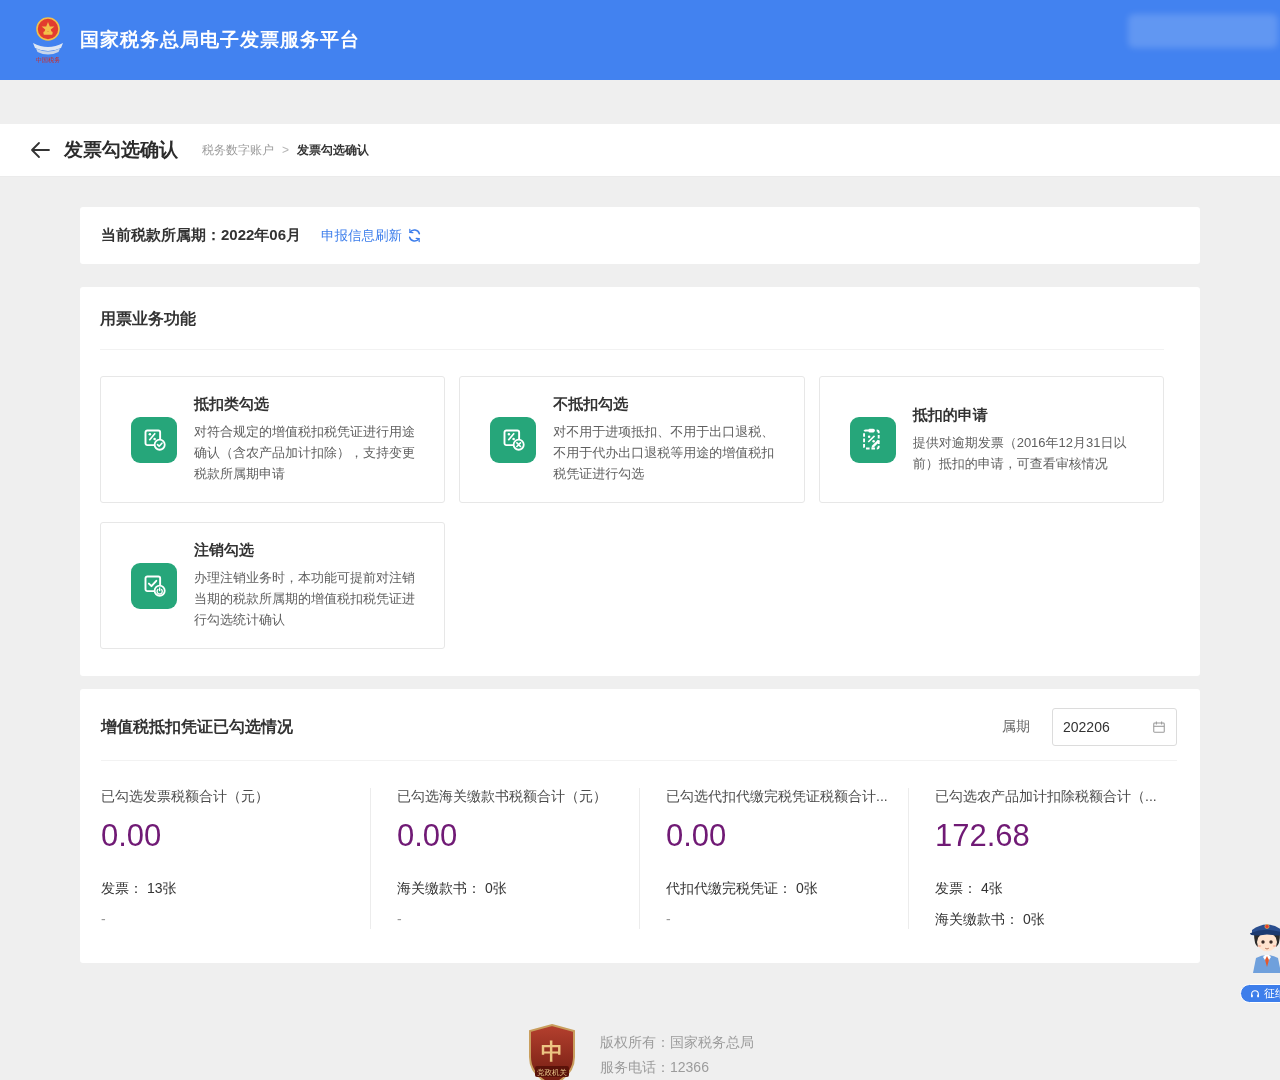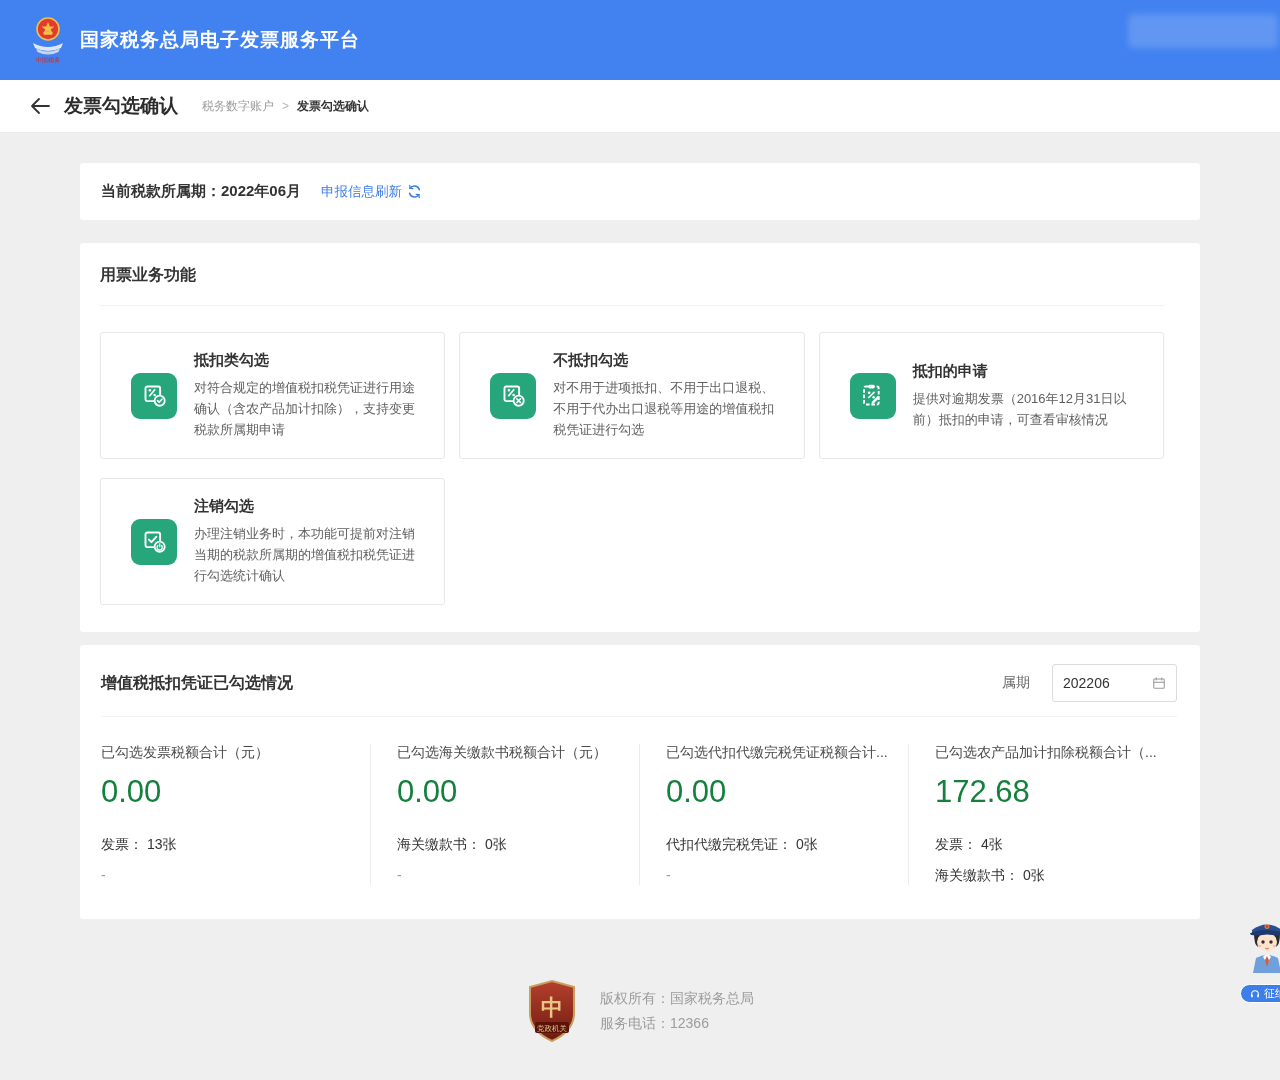--- a/index.html
+++ b/index.html
@@ -8,21 +8,21 @@
     font-family:"Liberation Sans","DejaVu Sans",sans-serif;
     background:#EFEFEF; color:#333; overflow:hidden; position:relative;
   }
   
   .topbar { position:relative; height:80px; background:#4282F0; display:flex; align-items:center; padding:0 28px; }
   .logo { width:40px; height:48px; margin-right:12px; flex:none; }
   .app-title { color:#fff; font-size:19px; font-weight:700; letter-spacing:1px; }
   .user-blur { position:absolute; right:2px; top:14px; width:150px; height:34px;
     background:rgba(255,255,255,0.17); border-radius:6px; filter:blur(3px); cursor:pointer; }
   
-  .pagebar { height:53px; background:#fff; display:flex; align-items:center; padding:0 30px; border-bottom:1px solid #ebebeb; }
+  .pagebar { height:53px; background:#fff; display:flex; align-items:center; padding:0 30px; border-bottom:1px solid #ebebeb;margin-top:44px; }
   .back-btn { width:20px; height:18px; margin-right:14px; cursor:pointer; display:flex; align-items:center; }
   .page-title { font-size:19px; font-weight:700; color:#2b2b2b; margin-right:24px; }
   .crumbs { display:flex; align-items:center; gap:8px; font-size:12px; color:#9b9b9b; }
   .crumbs .current { color:#333; font-weight:600; }
   .crumbs .sep { color:#b5b5b5; }
   
   .content { padding:30px 80px 0; }
   .card { background:#fff; border-radius:3px; }
   
   .period-card { height:57px; display:flex; align-items:center; padding:0 21px; }
@@ -45,21 +45,21 @@
   .summary-head { display:flex; align-items:center; justify-content:space-between; }
   .period-picker { display:flex; align-items:center; gap:22px; font-size:14px; color:#666;margin-left:15px; }
   .date-input { width:125px; height:38px; border:1px solid #dcdcdc; border-radius:3px; background:#fff;
     display:flex; align-items:center; justify-content:space-between; padding:0 10px; font-size:14px; color:#333; cursor:pointer; }
   .summary-card .divider { margin-top:14px; }
   .stats { display:grid; grid-template-columns:repeat(4,1fr); padding-top:27px; }
   .stat-col { padding:0 12px 0 26px; }
   .stat-col:first-child { border-left:none; padding-left:0; }
   .stat-col + .stat-col { border-left:1px solid #ececec; }
   .stat-label { font-size:14px; color:#4a4a4a; }
-  .stat-value { font-size:31px; color:#15803d; margin-top:12px; }
+  .stat-value { font-size:31px; color:#701a75; margin-top:12px; }
   .stat-line1 { margin-top:26px; font-size:14px; color:#333; }
   .stat-line2 { margin-top:13px; font-size:14px; color:#333; }
   .stat-col:nth-child(-n+3) .stat-line2 { color:#9a9a9a; }
   
   .footer { margin-top:60px; display:flex; align-items:center; justify-content:center; gap:22px; padding-bottom:56px; }
   .footer-texts { font-size:14px; color:#9c9c9c; line-height:25px; }
   
   .assistant { position:absolute; left:1240px; top:913px; width:120px; }
   .mascot { display:block; margin-left:4px; cursor:pointer; }
   .assistant-badge { margin-top:1px; height:19px; background:#3D7EEB; border:1px solid #fff; border-radius:10px;

